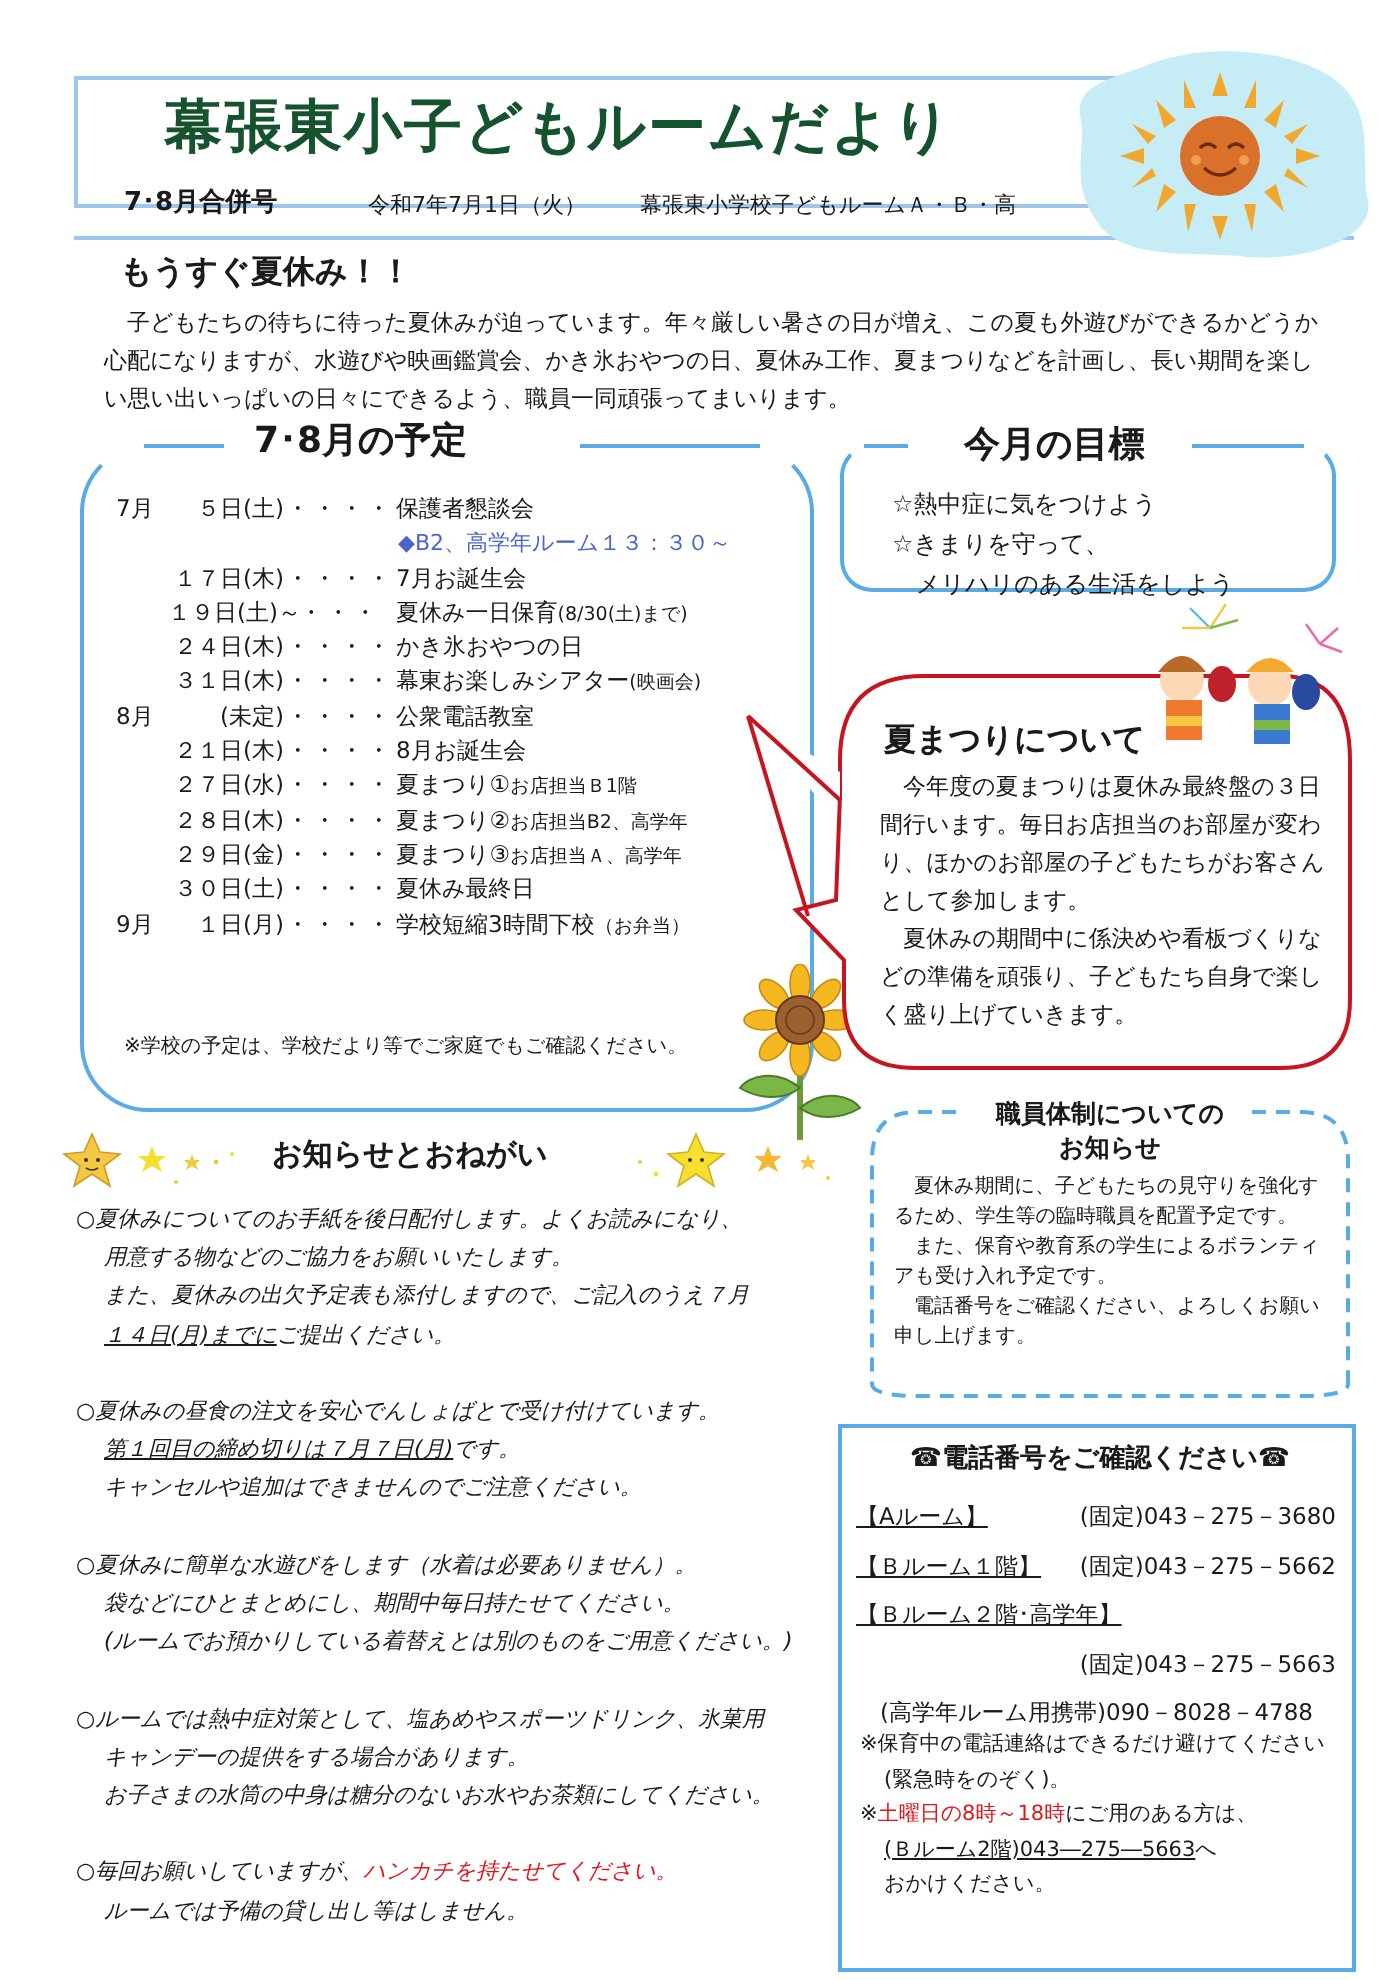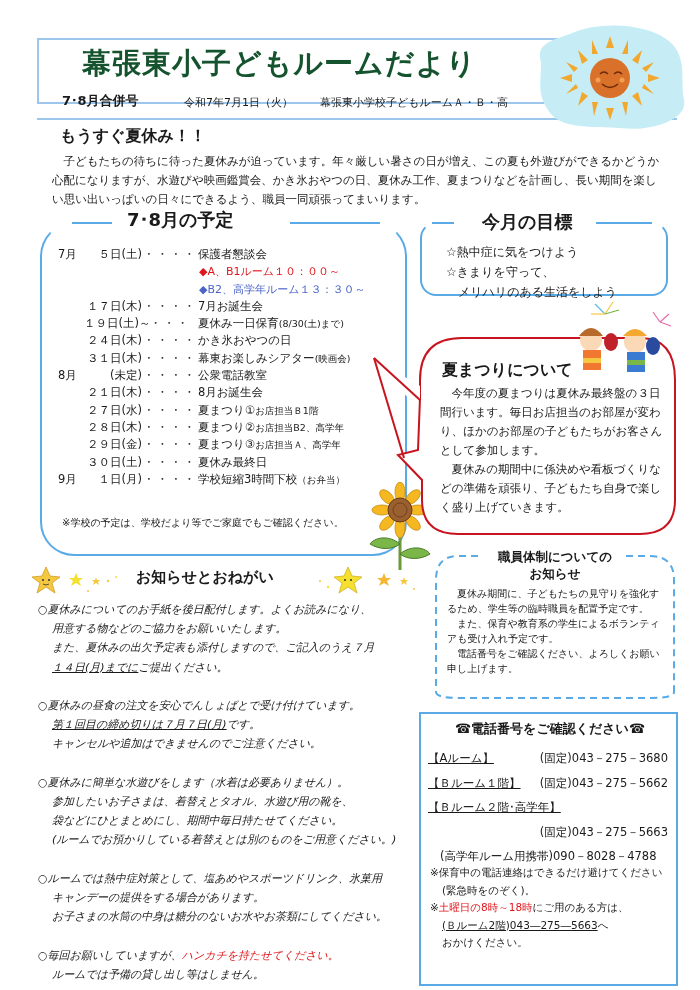--- a/index.html
+++ b/index.html
@@ -151,21 +151,20 @@
 
 <div class="abs schedule-box"></div>
 <div class="abs schedule-topline-l"></div>
 <div class="abs schedule-topline-r"></div>
 <div class="abs schedule-title">7･8月の予定</div>
 
 <div class="abs sched-list">
   <div class="sched-row">
     <span class="m">7月</span><span class="d">５日(土)</span><span class="dots">・・・・</span><span>保護者懇談会</span>
   </div>
-  <div class="sched-row sched-sub red">◆A、B1ルーム１０：００～</div>
   <div class="sched-row sched-sub blue">◆B2、高学年ルーム１３：３０～</div>
   <div class="sched-row">
     <span class="m"></span><span class="d">１７日(木)</span><span class="dots">・・・・</span><span>7月お誕生会</span>
   </div>
   <div class="sched-row">
     <span class="m"></span><span class="d">１９日(土)～</span><span class="dots">・・・</span><span>夏休み一日保育</span><span class="small">(8/30(土)まで)</span>
   </div>
   <div class="sched-row">
     <span class="m"></span><span class="d">２４日(木)</span><span class="dots">・・・・</span><span>かき氷おやつの日</span>
   </div>
@@ -337,21 +336,20 @@
     <div class="ln cont">また、夏休みの出欠予定表も添付しますので、ご記入のうえ７月</div>
     <div class="ln cont"><span class="u">１４日(月)までに</span><span>ご提出ください。</span></div>
   </div>
   <div class="notice-block">
     <div class="ln">○夏休みの昼食の注文を安心でんしょばとで受け付けています。</div>
     <div class="ln cont"><span class="u">第１回目の締め切りは７月７日(月)</span><span>です。</span></div>
     <div class="ln cont">キャンセルや追加はできませんのでご注意ください。</div>
   </div>
   <div class="notice-block">
     <div class="ln">○夏休みに簡単な水遊びをします（水着は必要ありません）。</div>
-    <div class="ln cont">参加したいお子さまは、着替えとタオル、水遊び用の靴を、</div>
     <div class="ln cont">袋などにひとまとめにし、期間中毎日持たせてください。</div>
     <div class="ln cont">(ルームでお預かりしている着替えとは別のものをご用意ください。)</div>
   </div>
   <div class="notice-block">
     <div class="ln">○ルームでは熱中症対策として、塩あめやスポーツドリンク、氷菓用</div>
     <div class="ln cont">キャンデーの提供をする場合があります。</div>
     <div class="ln cont">お子さまの水筒の中身は糖分のないお水やお茶類にしてください。</div>
   </div>
   <div class="notice-block">
     <div class="ln"><span>○毎回お願いしていますが、</span><span class="red">ハンカチを持たせてください。</span></div>

